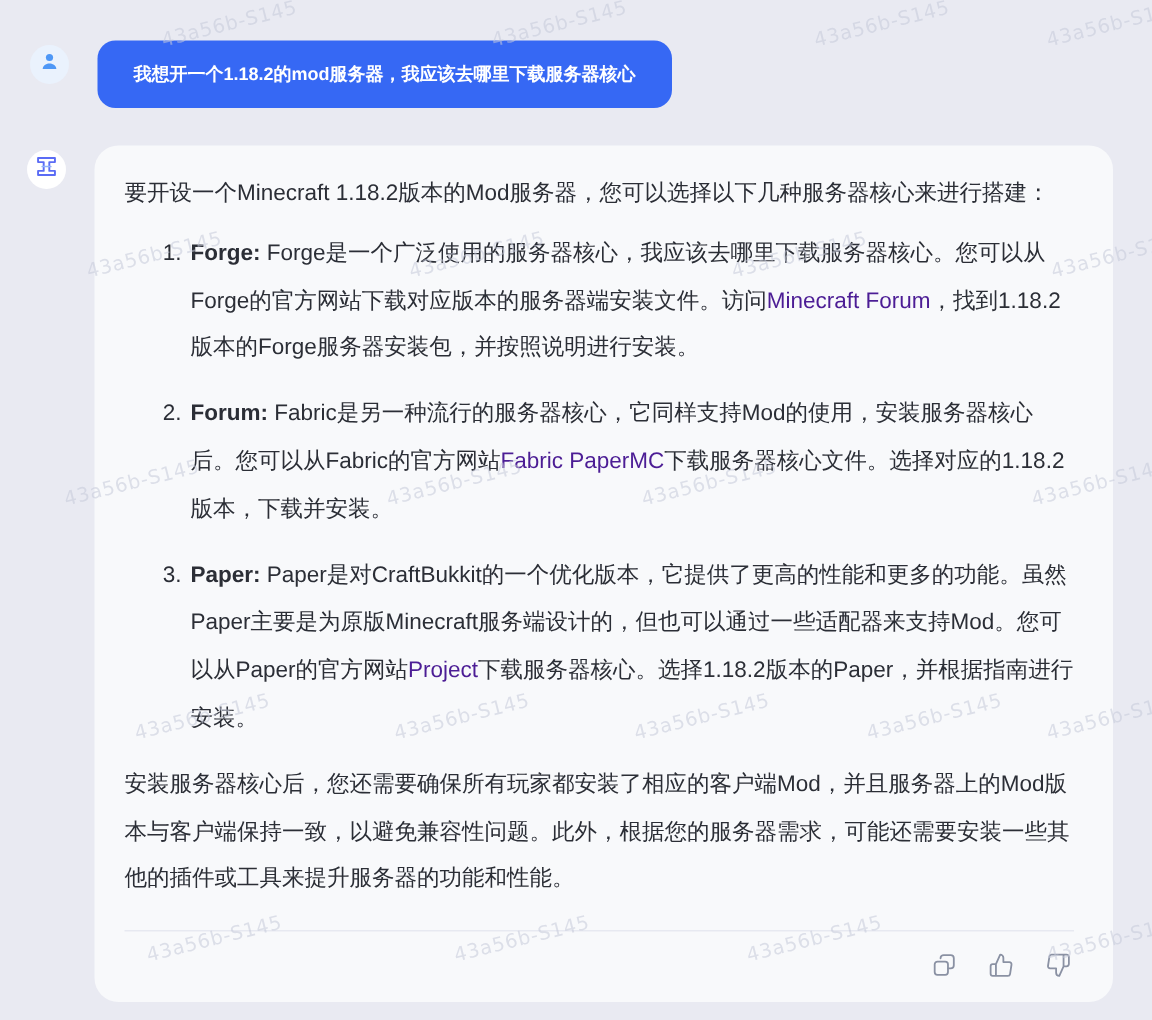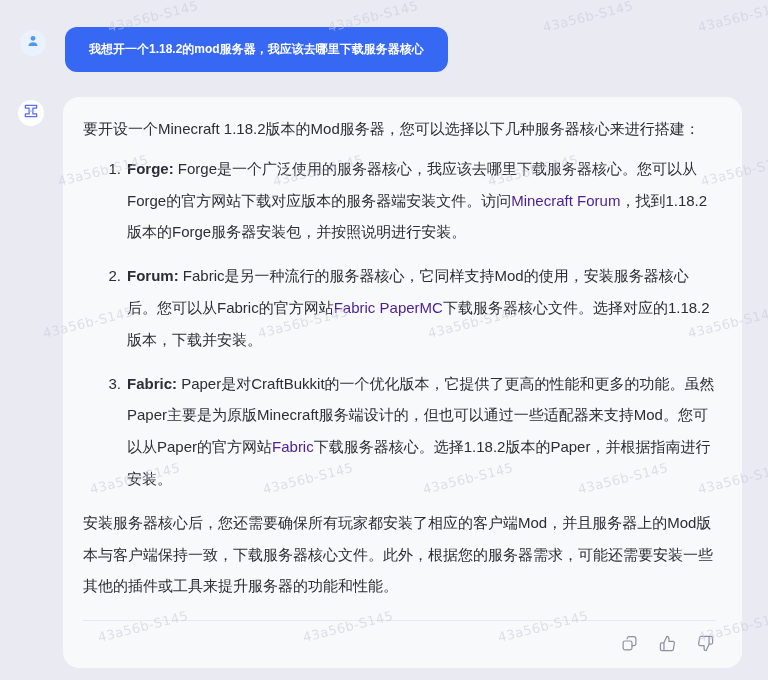--- a/index.html
+++ b/index.html
@@ -137,25 +137,25 @@
             <li>
               <span class="num">1.</span>
               <div class="li-body"><b>Forge:</b><span> Forge是一个广泛使用的服务器核心，我应该去哪里下载服务器核心。您可以从Forge的官方网站下载对应版本的服务器端安装文件。访问</span><a class="link">Minecraft Forum</a><span>，找到1.18.2版本的Forge服务器安装包，并按照说明进行安装。</span></div>
             </li>
             <li>
               <span class="num">2.</span>
               <div class="li-body"><b>Forum:</b><span> Fabric是另一种流行的服务器核心，它同样支持Mod的使用，安装服务器核心后。您可以从Fabric的官方网站</span><a class="link">Fabric PaperMC</a><span>下载服务器核心文件。选择对应的1.18.2版本，下载并安装。</span></div>
             </li>
             <li>
               <span class="num">3.</span>
-              <div class="li-body"><b>Fabric:</b><span> Paper是对CraftBukkit的一个优化版本，它提供了更高的性能和更多的功能。虽然Paper主要是为原版Minecraft服务端设计的，但也可以通过一些适配器来支持Mod。您可以从Paper的官方网站</span><a class="link">Fabric</a><span>下载服务器核心。选择1.18.2版本的Paper，并根据指南进行安装。</span></div>
+              <div class="li-body"><b>Paper:</b><span> Paper是对CraftBukkit的一个优化版本，它提供了更高的性能和更多的功能。虽然Paper主要是为原版Minecraft服务端设计的，但也可以通过一些适配器来支持Mod。您可以从Paper的官方网站</span><a class="link">Project</a><span>下载服务器核心。选择1.18.2版本的Paper，并根据指南进行安装。</span></div>
             </li>
           </ol>
 
-        <p class="para outro">安装服务器核心后，您还需要确保所有玩家都安装了相应的客户端Mod，并且服务器上的Mod版本与客户端保持一致，下载服务器核心文件。此外，根据您的服务器需求，可能还需要安装一些其他的插件或工具来提升服务器的功能和性能。</p>
+        <p class="para outro">安装服务器核心后，您还需要确保所有玩家都安装了相应的客户端Mod，并且服务器上的Mod版本与客户端保持一致，以避免兼容性问题。此外，根据您的服务器需求，可能还需要安装一些其他的插件或工具来提升服务器的功能和性能。</p>
 
         <div class="divider"></div>
 
         <div class="actions">
           <button class="action-btn">
             <span>
               <svg width="17" height="17" viewBox="0 0 24 24" fill="none" stroke="currentColor" stroke-width="1.7" stroke-linecap="round" stroke-linejoin="round">
                 <rect x="3" y="8.5" width="12.5" height="12.5" rx="2.6"></rect>
                 <path d="M8.5 5.4a3 3 0 0 1 3-3H18a3 3 0 0 1 3 3v6.6a3 3 0 0 1-3 3h-2.3"></path>
               </svg>

